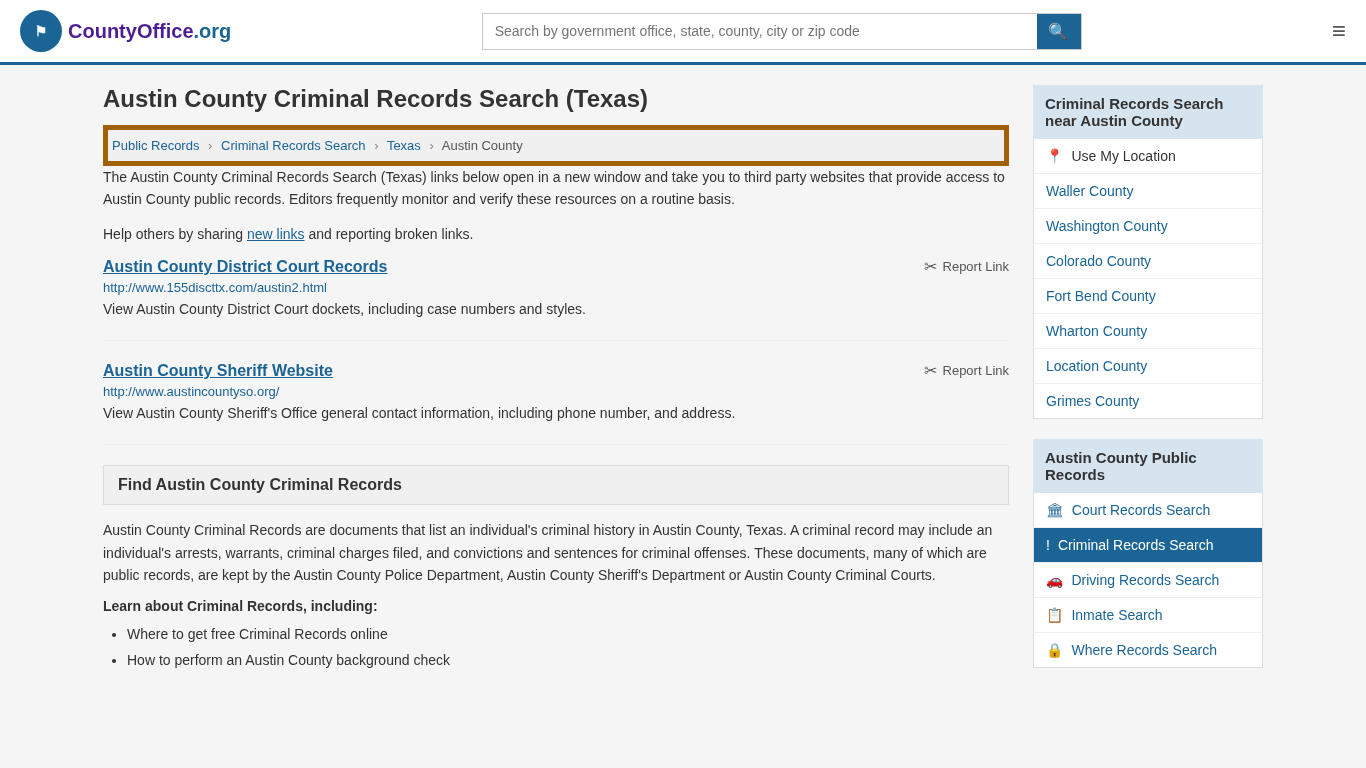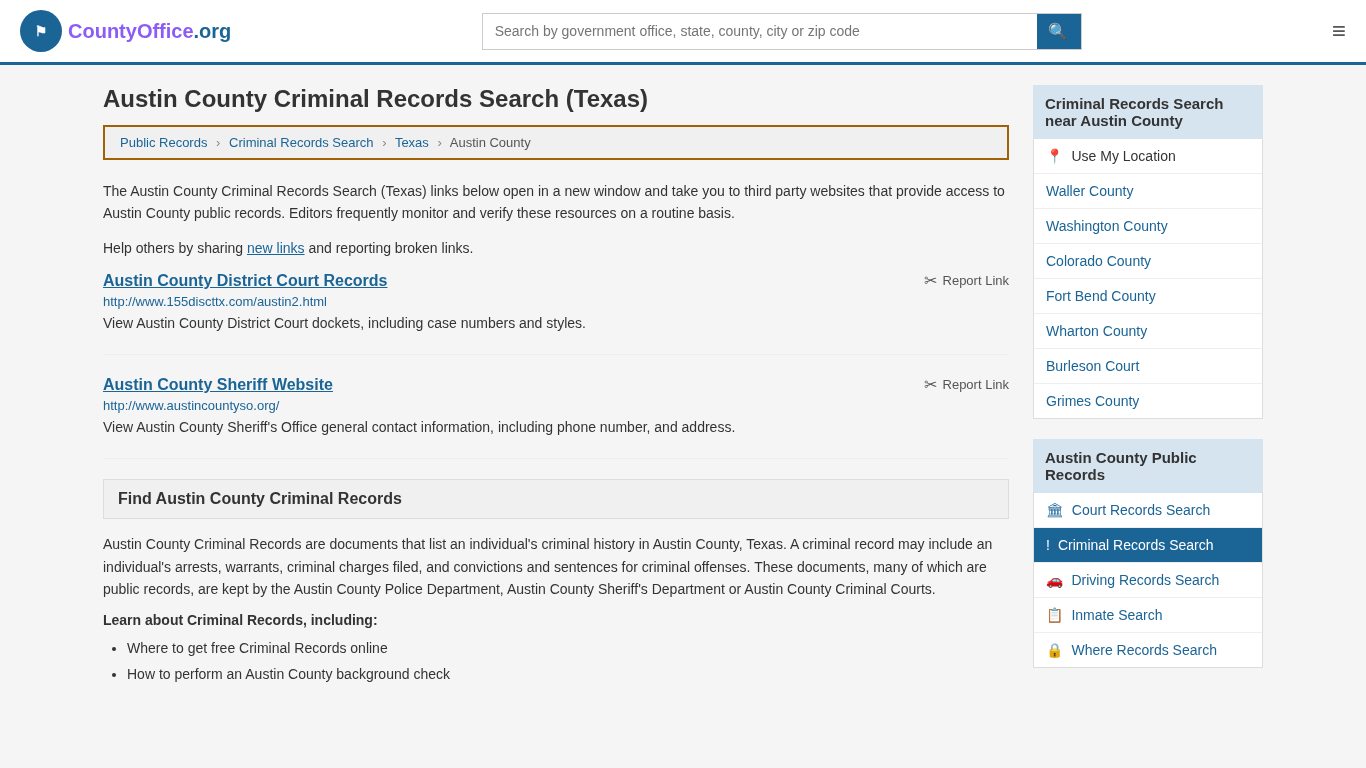--- a/index.html
+++ b/index.html
@@ -29,21 +29,21 @@
       justify-content: center;
       color: #fff;
       font-size: 18px;
       font-weight: bold;
     }
     #logo-text {
       font-size: 20px;
       font-weight: bold;
       color: #333;
     }
-    #logo-text span { color: #8b5cf6; }
+    #logo-text span { color: #4c1d95; }
     #search-bar {
       display: flex;
       align-items: center;
       flex: 1;
       max-width: 600px;
       margin: 0 20px;
       border: 1px solid #ccc;
       background: #fff;
     }
     #search-input {
@@ -82,24 +82,24 @@
       flex: 1;
     }
     #page-title {
       font-size: 24px;
       font-weight: bold;
       color: #333;
       margin-bottom: 12px;
     }
     #breadcrumb {
       background: #f0f0f0;
-      border: 2px solid #a16207;
-      padding: 8px 15px;
+      border: 5px solid #a16207;
+      padding: 8px 4px;
       font-size: 13px;
-      margin-bottom: 20px;
+      margin-bottom: 0;
       color: #555;
     }
     #breadcrumb a {
       color: #1a6496;
       text-decoration: none;
     }
     #breadcrumb .sep { margin: 0 5px; color: #888; }
 
     .description-text {
       font-size: 14px;
@@ -356,21 +356,21 @@
               <span>Fort Bend County</span>
             </a>
           </li>
           <li>
             <a href="#">
               <span>Wharton County</span>
             </a>
           </li>
           <li>
             <a href="#">
-              <span>Burleson Court</span>
+              <span>Location County</span>
             </a>
           </li>
           <li>
             <a href="#">
               <span>Grimes County</span>
             </a>
           </li>
         </ul>
     </div>
 

